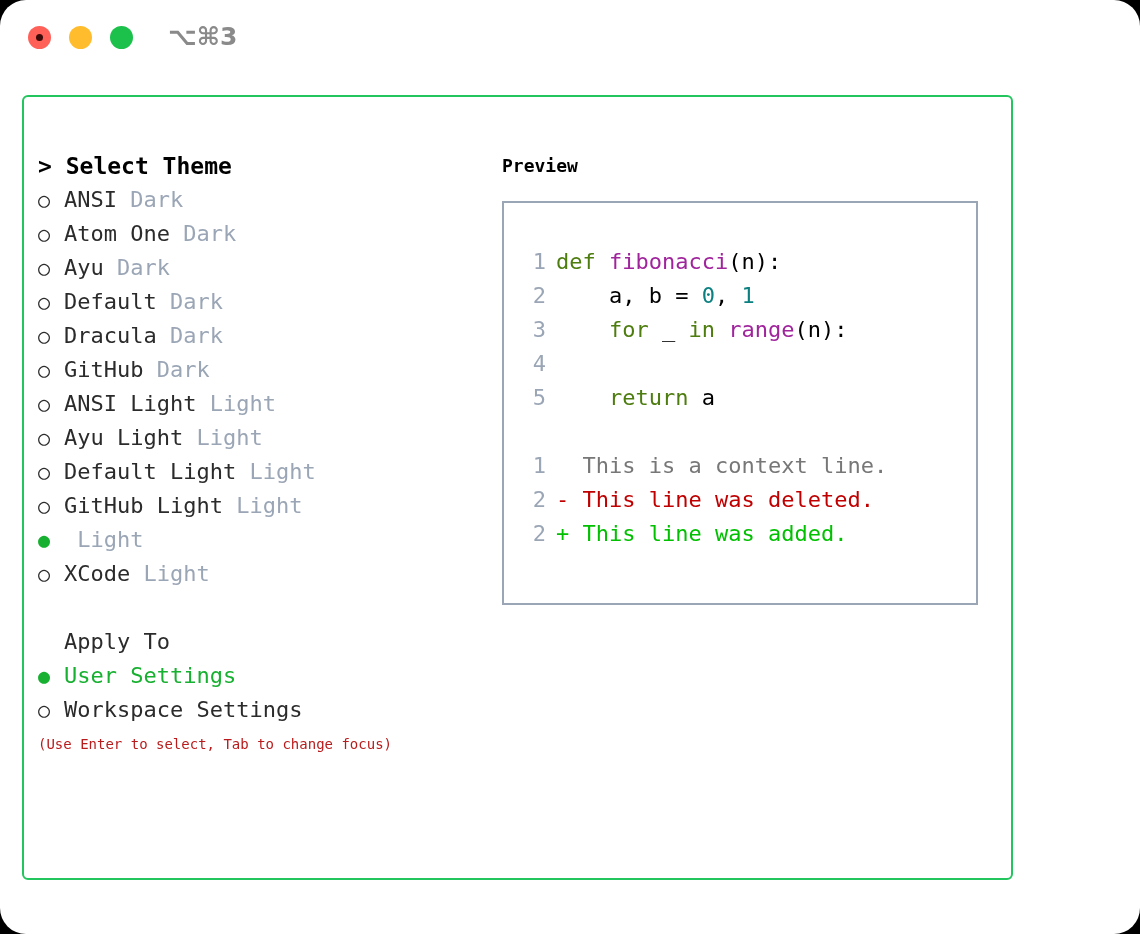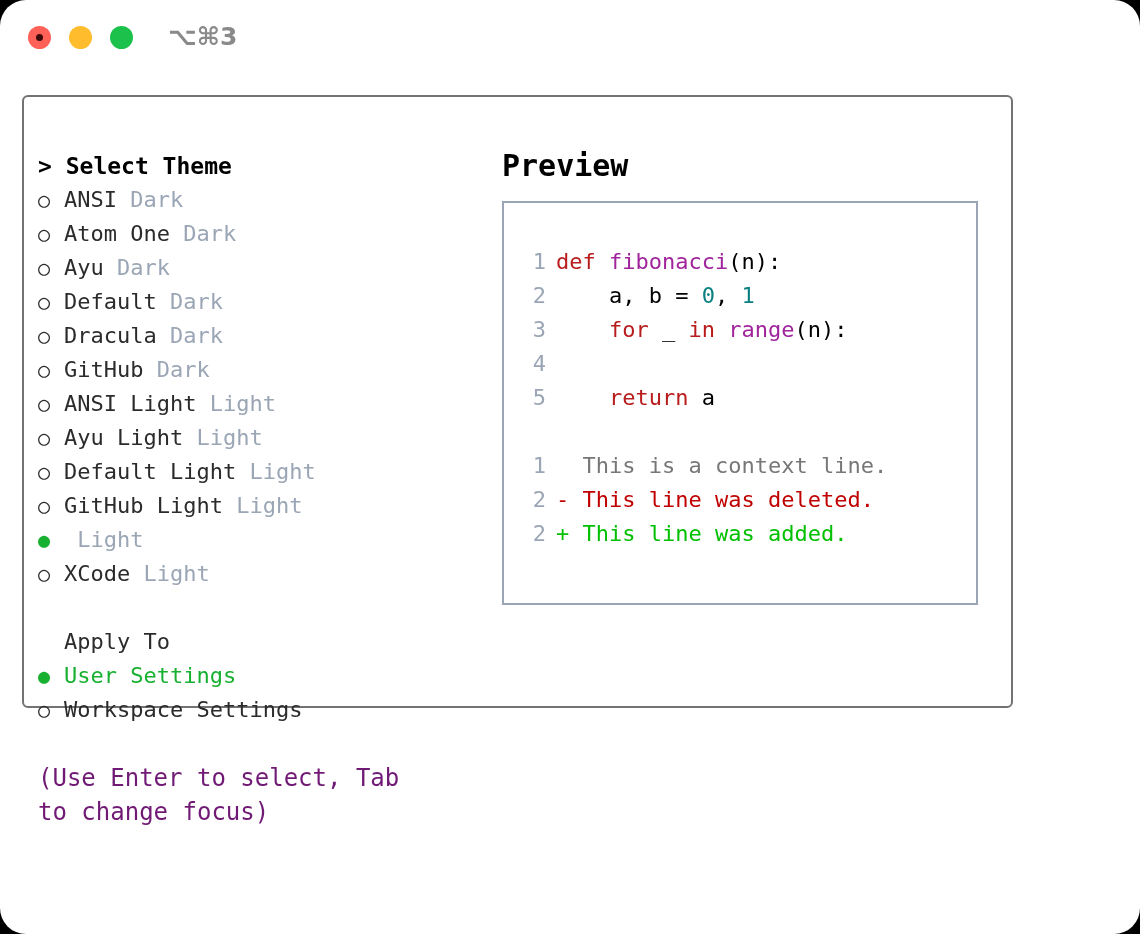--- a/index.html
+++ b/index.html
@@ -70,22 +70,22 @@
     letter-spacing: 0px;
     white-space: pre;
   }
 
   
   #content-panel {
     position: absolute;
     left: 22px;
     top: 95px;
     width: 991px;
-    height: 613px;
-    border: 2px solid #737373;
+    height: 785px;
+    border: 2px solid #22c55e;
     border-radius: 6px;
     box-sizing: border-box;
     background: #ffffff;
   }
 
   
   #theme-column {
     position: absolute;
     left: 14px;
     top: 52px;
@@ -119,37 +119,36 @@
 
   #apply-title {
     margin-top: 34px;
     font-size: 22px;
     color: #2b2b2b;
     line-height: 34px;
     padding-left: 26px;
     white-space: pre;
   }
   #hint-text {
-    margin-top: 34px;
-    font-size: 24px;
-    line-height: 34px;
-    color: #701a75;
+    font-size: 14px;
+    line-height: 34px;
+    color: #b91c1c;
     width: 400px;
     white-space: pre-wrap;
   }
 
   
   #preview-column {
     position: absolute;
     left: 478px;
     top: 52px;
     width: 490px;
   }
   #preview-title {
-    font-size: 30px;
+    font-size: 18px;
     font-weight: bold;
     color: #000000;
     line-height: 34px;
     white-space: pre;
   }
   #preview-box {
     margin-top: 18px;
     width: 476px;
     height: 404px;
     border: 2px solid #9aa5b5;
@@ -166,21 +165,21 @@
   }
   .ln {
     display: inline-block;
     width: 28px;
     flex: 0 0 28px;
     text-align: right;
     color: #9aa5b5;
     margin-right: 10px;
   }
   .tok-plain { color: #000000; }
-  .tok-kw    { color: #b91c1c; }
+  .tok-kw    { color: #4d7c0f; }
   .tok-fn    { color: #a0249c; }
   .tok-num   { color: #0c8080; }
   .code-gap  { height: 34px; }
   .diff-ctx  { color: #777777; text-align: center; }
   .diff-del  { color: #c00000; }
   .diff-add  { color: #00c000; }
 </style>
 </head>
 <body>
 

